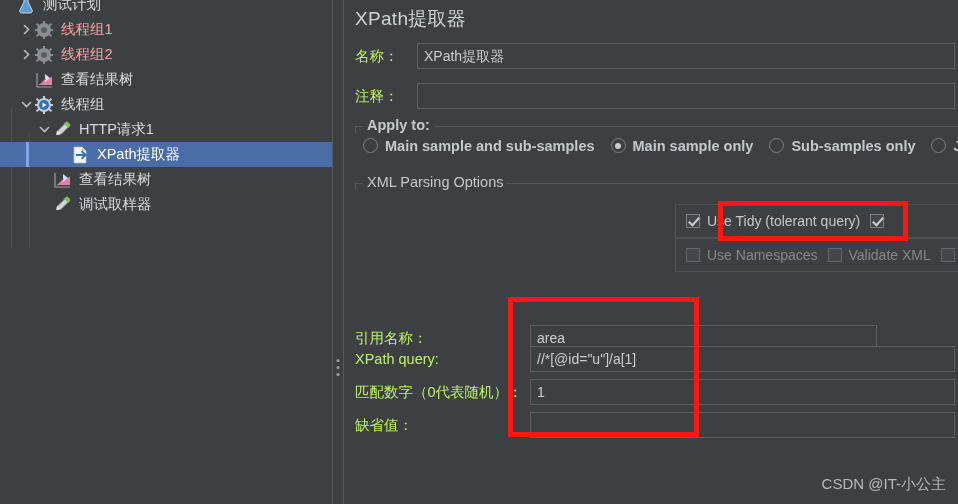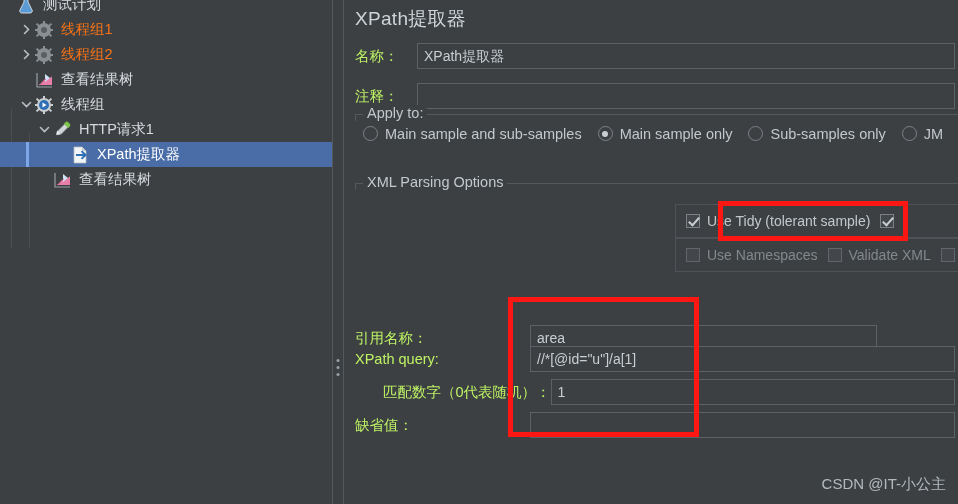--- a/index.html
+++ b/index.html
@@ -20,21 +20,21 @@
   }
   .tree-row {
     position: relative;
     height: 25px;
     display: flex;
     align-items: center;
     white-space: nowrap;
     font-size: 14.5px;
     color: #d6dade;
   }
-  .tree-row.dim { color: #f97316; }
+  .tree-row.dim { color: #fca5a5; }
   .tree-row.selected { background: #4a6da7; color: #ffffff; }
   .tree-row.selected .sel-bar {
     position: absolute; left: 26px; top: 0; width: 3px; height: 25px;
     background: #7ea7e8;
   }
   .tw { 
     width: 16px; min-width: 16px; height: 25px;
     display: flex; align-items: center; justify-content: center;
     color: #b9bec2; font-size: 10px;
   }
@@ -310,20 +310,32 @@
           <span class="tic">
             <svg width="20" height="20" viewBox="0 0 20 20">
               <path d="M3 3v14h15" stroke="#9aa0a5" stroke-width="1.2" fill="none"></path>
               <path d="M5 15c3-1 4-5 7-6s4 0 6-3v9z" fill="#e87fa8"></path>
               <path d="M11 4l5 4-5 4z" fill="#cfe3f7"></path>
               <path d="M5 15c3-1 4-5 7-6" stroke="#d86a95" stroke-width="1" fill="none"></path>
             </svg>
           </span>
           <span class="tlbl">查看结果树</span>
         </div>
+        <div class="tree-row">
+          <span class="ind" style="width: 36px;"></span>
+          <div class="tw"></div>
+          <span class="tic">
+            <svg width="20" height="20" viewBox="0 0 20 20">
+              <path d="M13.5 3.2l3.3 3.3-7.4 7.4-4.3 1 1-4.3z" fill="#cfd4d8" stroke="#8a8f93" stroke-width="0.8"></path>
+              <path d="M13.2 2.4a2.2 2.2 0 0 1 3.2 0l1.2 1.2a2.2 2.2 0 0 1 0 3.2l-1.3 1.3-4.4-4.4z" fill="#7ec24a"></path>
+              <path d="M5.1 10.6l-1 4.3 4.3-1z" fill="#e8ecef"></path>
+            </svg>
+          </span>
+          <span class="tlbl">调试取样器</span>
+        </div>
       </div>
   </div>
 
   <div id="splitter">
     <div class="dots">
         <i></i>
         <i></i>
         <i></i>
       </div>
   </div>
@@ -335,21 +347,21 @@
     <div class="frow" style="left:10px; top:43px; width:600px;">
       <div class="flabel" style="width:62px;">名称：</div>
       <div class="finput" style="width:538px;">XPath提取器</div>
     </div>
 
     <div class="frow" style="left:10px; top:83px; width:600px;">
       <div class="flabel" style="width:62px;">注释：</div>
       <div class="finput" style="width:538px;"></div>
     </div>
 
-    <div class="groupbox" style="left:10px; top:114px; width:603px; height:48px;">
+    <div class="groupbox" style="left:10px; top:126px; width:603px; height:48px;font-weight:bold;">
       <div class="gb-tick"></div>
       <div class="gb-title">Apply to:</div>
       <div id="apply-to-radios" style="position:absolute; left:8px; top:11px; display:flex; align-items:center;">
           <div class="radio-item">
             <span class="radio-dot"></span>
             <span class="radio-lbl">Main sample and sub-samples</span>
           </div>
           <div class="radio-item">
             <span class="radio-dot on"></span>
             <span class="radio-lbl">Main sample only</span>
@@ -366,21 +378,21 @@
     </div>
 
     <div class="groupbox" style="left:10px; top:183px; width:603px; height:95px;">
       <div class="gb-tick"></div>
       <div class="gb-title">XML Parsing Options</div>
 
       <div class="optbox" style="left:320px; top:20px; width:288px; height:34px;">
         <div id="xml-row1" style="display:flex; align-items:center;">
             <div class="cbox-item">
               <span class="cbox on"></span>
-              <span class="cbox-lbl">Use Tidy (tolerant sample)</span>
+              <span class="cbox-lbl">Use Tidy (tolerant query)</span>
             </div>
             <div class="cbox-item">
               <span class="cbox on"></span>
               <span class="cbox-lbl"></span>
             </div>
           </div>
       </div>
 
       <div class="optbox" style="left:320px; top:54px; width:288px; height:34px;">
         <div id="xml-row2" style="display:flex; align-items:center;">
@@ -403,21 +415,21 @@
     <div id="value-fields">
         <div class="frow" style="left: 10px; top: 325px; width: 600px;">
           <div class="flabel" style="width: 175px;">引用名称：</div>
           <div class="finput" style="width: 347px;">area</div>
         </div>
         <div class="frow" style="left: 10px; top: 346px; width: 600px;">
           <div class="flabel" style="width: 175px;">XPath query:</div>
           <div class="finput" style="width: 425px;">//*[@id="u"]/a[1]</div>
         </div>
         <div class="frow" style="left: 10px; top: 379px; width: 600px;">
-          <div class="flabel" style="width: 175px; margin-left: 28px;">匹配数字（0代表随机）：</div>
+          <div class="flabel" style="width: 175px;">匹配数字（0代表随机）：</div>
           <div class="finput" style="width: 425px;">1</div>
         </div>
         <div class="frow" style="left: 10px; top: 412px; width: 600px;">
           <div class="flabel" style="width: 175px;">缺省值：</div>
           <div class="finput" style="width: 425px;"></div>
         </div>
       </div>
 
     <div id="watermark">CSDN @IT-小公主</div>
   </div>

